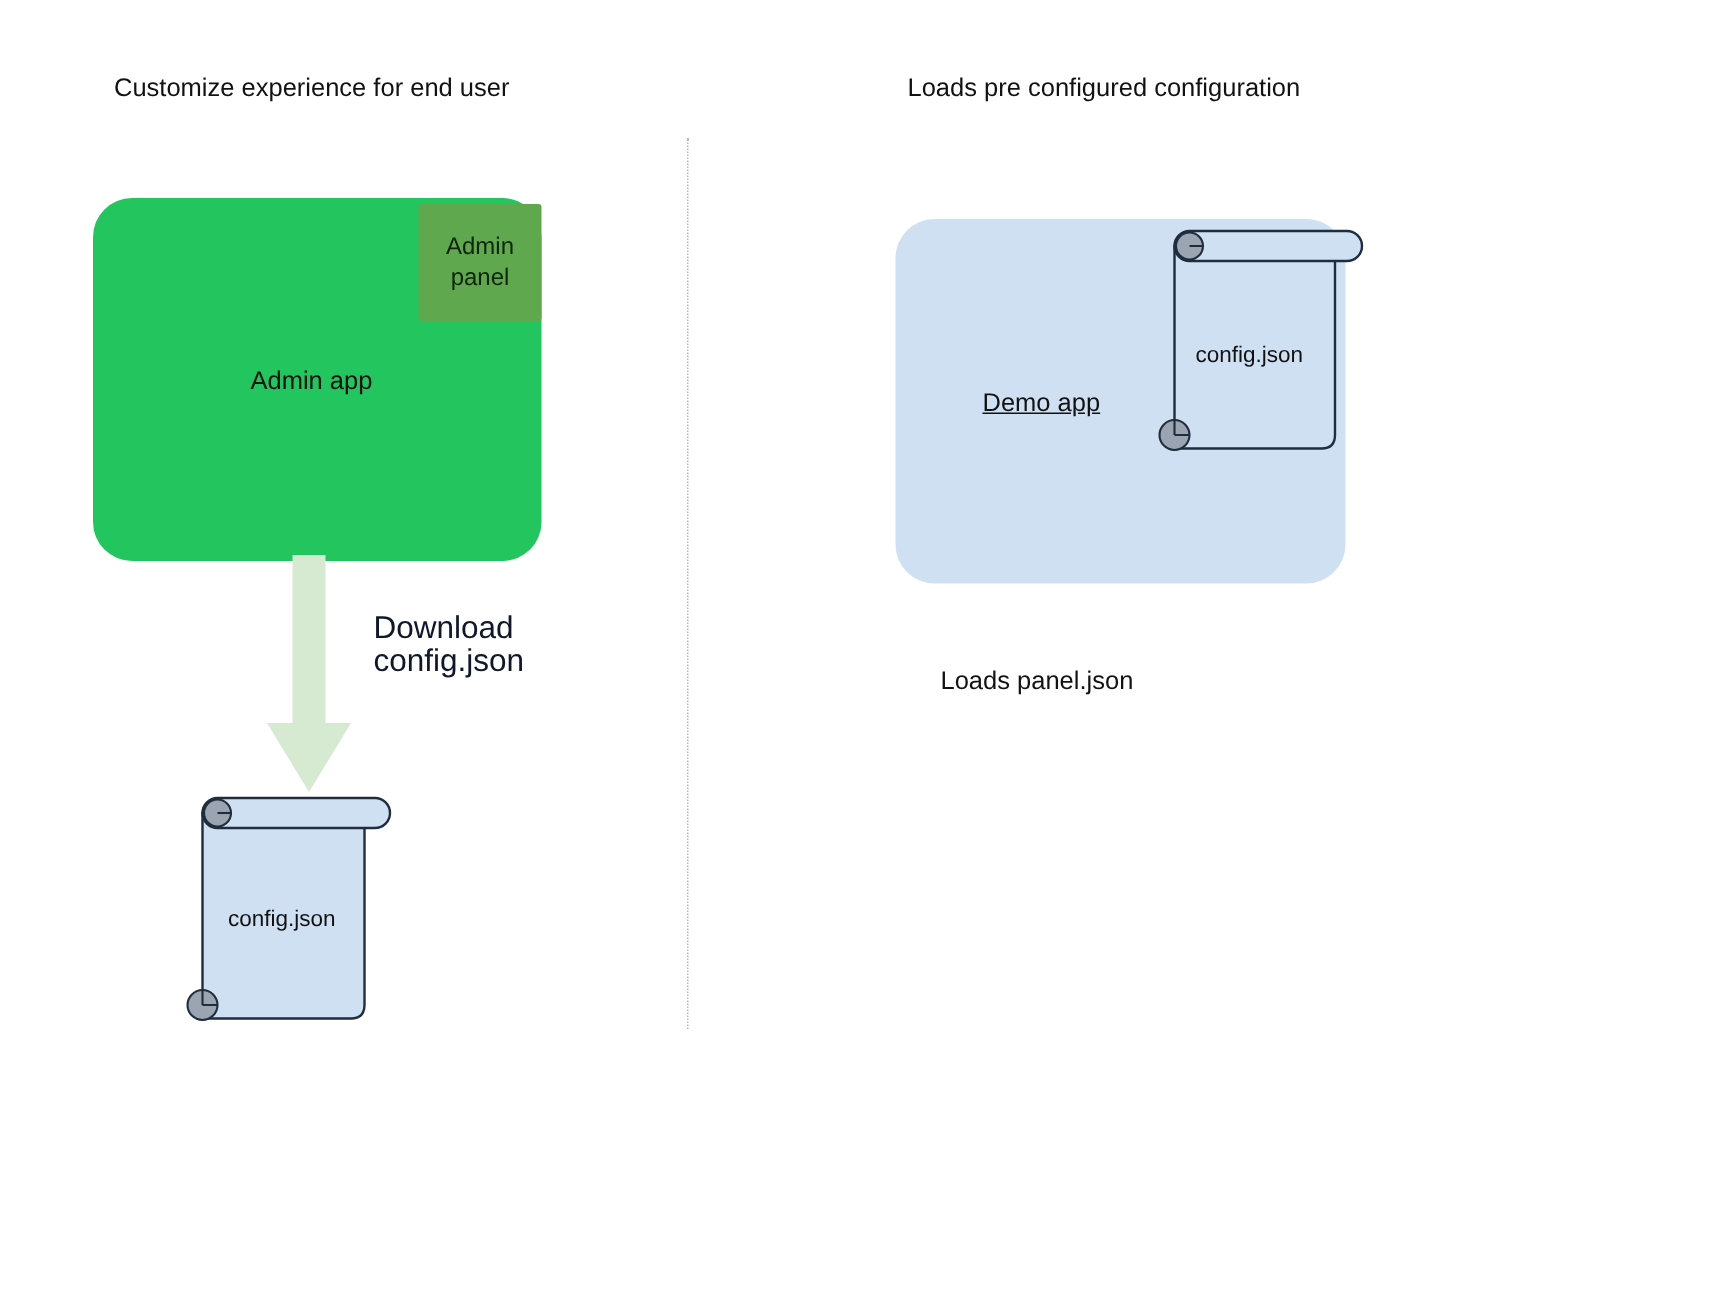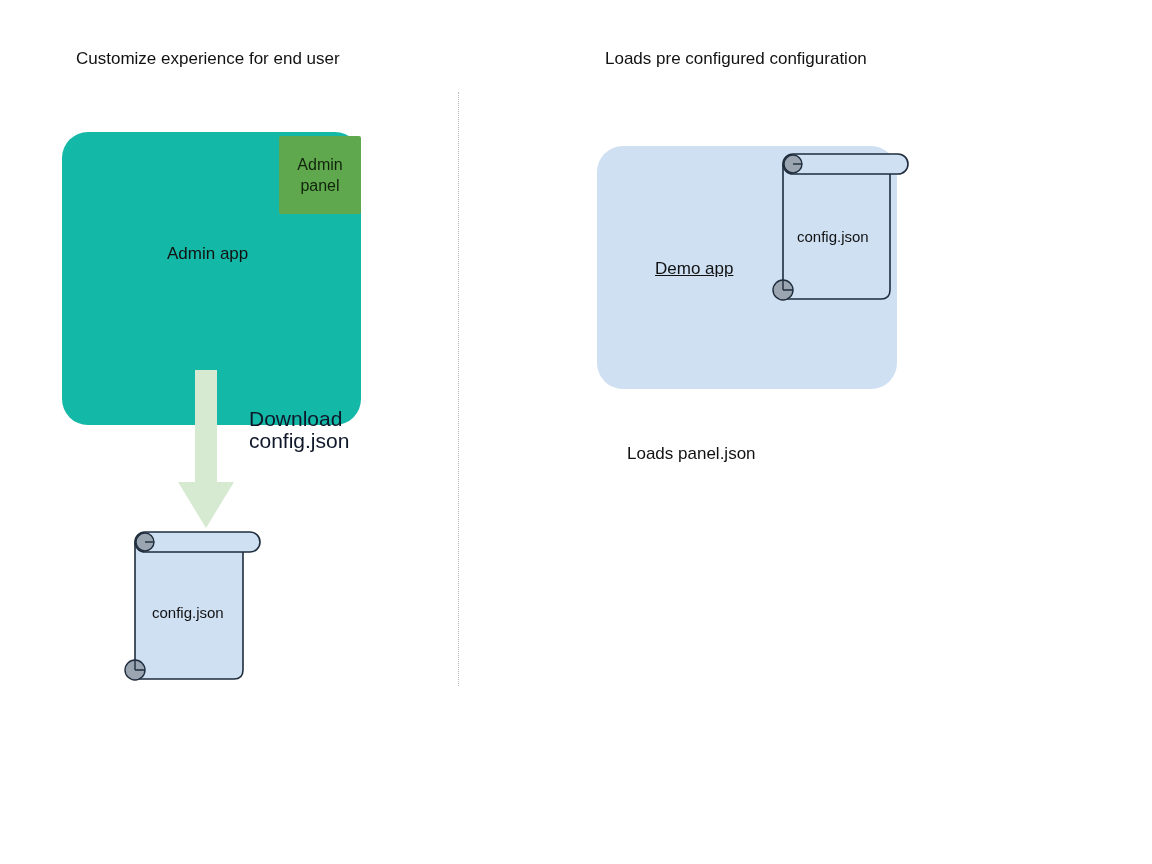--- a/index.html
+++ b/index.html
@@ -45,22 +45,22 @@
 
   
   .app-box {
     position: absolute;
     border-radius: 26px;
   }
   #admin-app {
     left: 62px;
     top: 132px;
     width: 299px;
-    height: 293px;
-    background: #14b8a6;
+    height: 242px;
+    background: #22c55e;
   }
   #demo-app {
     left: 597px;
     top: 146px;
     width: 300px;
     height: 243px;
     background: #cfe0f3;
   }
   .app-label {
     position: absolute;

